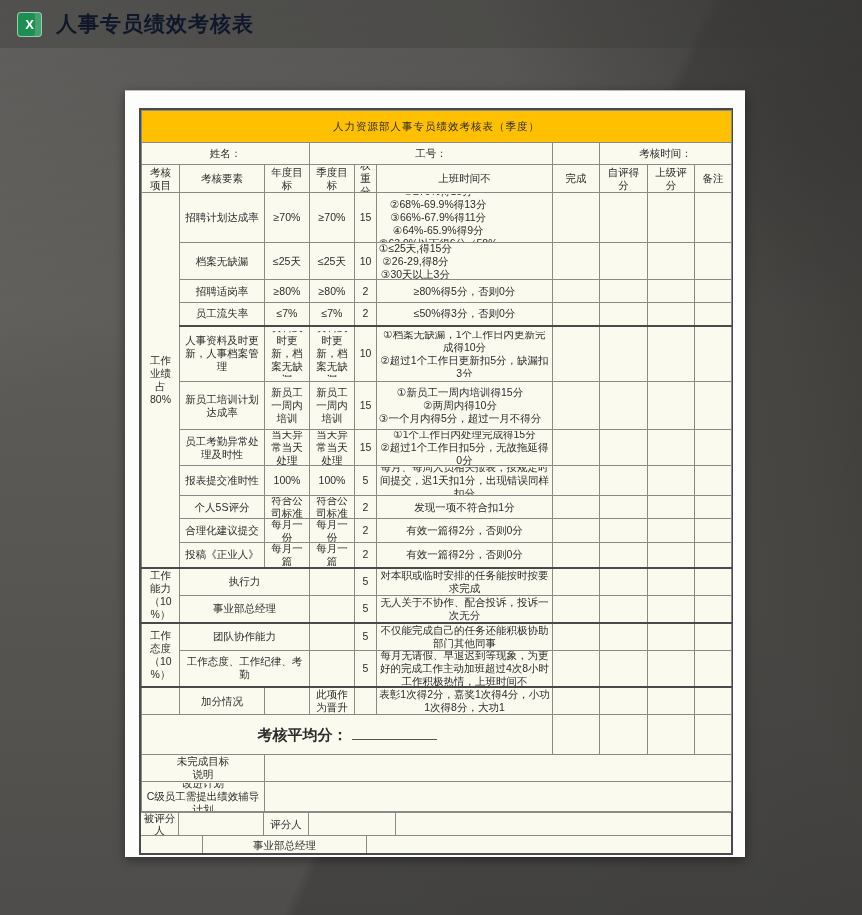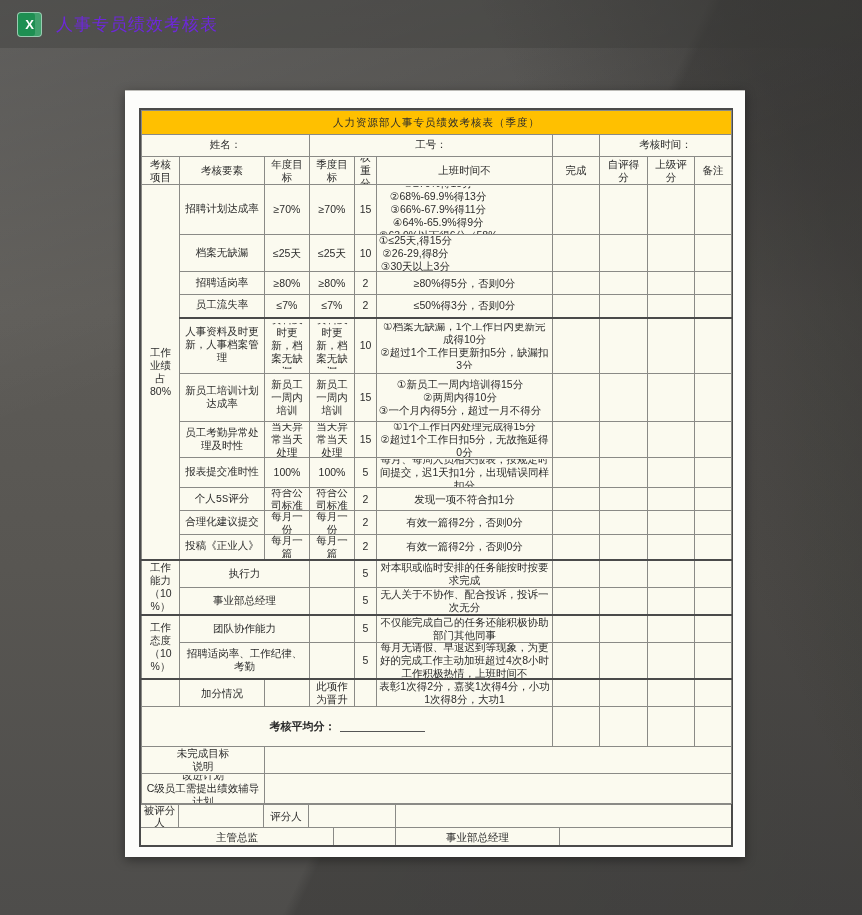--- a/index.html
+++ b/index.html
@@ -17,49 +17,49 @@
     background:rgba(58,57,54,.35);
     display:flex;align-items:center;gap:14px;padding-left:17px;box-sizing:border-box;
   }
   .xl-icon{
     width:23px;height:23px;border-radius:4px;background:#1e8f52;
     color:#fff;font-weight:bold;font-size:13px;
     display:flex;align-items:center;justify-content:center;
     box-shadow:inset -6px 0 0 rgba(255,255,255,.16);
     border:1px solid rgba(255,255,255,.55);
   }
-  .win-title{color:#6d28d9;font-size:17px;font-weight:400;letter-spacing:1px;}
+  .win-title{color:#0f172a;font-size:21px;font-weight:700;letter-spacing:1px;}
   .page{
     position:absolute;left:125px;top:90px;width:620px;height:766px;
     background:#fdfdfb;box-shadow:0 3px 10px rgba(0,0,0,.4);
     border-top:1px solid #bdbcb8;
   }
   .table-wrap{
     position:absolute;left:14px;top:17px;width:590px;
     border:2px solid #4a4a4a;box-sizing:content-box;background:#fbfaef;
   }
   table.main{border-collapse:collapse;table-layout:fixed;width:590px;}
   table.main td,table.main th{
     border:1px solid #8a8a86;padding:0 2px;
     font-size:10.5px;line-height:13px;font-weight:normal;
     color:#2b2b2b;text-align:center;vertical-align:middle;
     white-space:pre-line;background:#fbfaef;overflow:hidden;
     box-sizing:border-box;
   }
   tr.tt>td,tr.tt>th{border-top:2px solid #4a4a4a;}
-  td.l{text-align:left;padding-left:4px;font-family:Liberation Mono, monospace;}
+  td.l{text-align:left;padding-left:4px;}
   td.crit{text-align:left;padding-left:4px;}
   .form-title{
     background:#FFC000 !important;font-weight:bold;font-size:13.5px;
     letter-spacing:1px;color:#111;
   }
   .cc{display:flex;flex-direction:column;justify-content:center;align-items:center;overflow:hidden;}
   .crit .cc{align-items:flex-start;text-align:center;}
   .avg-wrap{display:flex;align-items:center;justify-content:center;gap:4px;}
-  .avg-label{font-weight:bold;font-size:11px;}
+  .avg-label{font-weight:bold;font-size:15px;}
   .uline{display:inline-block;width:85px;border-bottom:1px solid #555;height:10px;}
   .sig-row{display:flex;border-top:1px solid #8a8a86;background:#fbfaef;}
   .sig-row.tt{border-top:2px solid #4a4a4a;}
   .sig-cell{
     border-right:1px solid #8a8a86;box-sizing:border-box;
     display:flex;align-items:center;justify-content:center;
     font-size:10.5px;line-height:12px;color:#2b2b2b;text-align:center;
     white-space:pre-line;overflow:hidden;
   }
   .sig-cell:last-child{border-right:none;}
@@ -82,21 +82,21 @@
           <col style="width:45px">
     <col style="width:22px">
           <col style="width:176px">
           <col style="width:47px">
           <col style="width:48px">
     <col style="width:47px">
           <col style="width:37px">
   </colgroup>
 
   <tbody>
-          <tr style="height:24px">
+          <tr style="height:32px">
     <td colspan="10" class="form-title">人力资源部人事专员绩效考核表（季度）</td>
   </tr>
 
   <tr style="height:22px">
     <td colspan="3" class="l">姓名：</td>
     <td colspan="3" class="l">工号：</td>
     <td></td>
     <td colspan="3" class="l">考核时间：</td>
   </tr>
 
@@ -301,21 +301,21 @@
     <td></td>
     <td>5</td>
     <td class="crit">不仅能完成自己的任务还能积极协助部门其他同事</td>
     <td></td>
     <td></td>
     <td></td>
     <td></td>
   </tr>
 
   <tr style="height:37px">
-    <td colspan="2">招聘适岗率、工作纪律、考勤</td>
+    <td colspan="2">工作态度、工作纪律、考勤</td>
     <td></td>
     <td>5</td>
     <td class="crit"><div class="cc" style="height:35px">每月无请假、早退迟到等现象，为更好的完成工作主动加班超过4次8小时
 工作积极热情，上班时间不</div></td>
     <td></td>
     <td></td>
     <td></td>
     <td></td>
   </tr>
 
@@ -362,21 +362,20 @@
 
 <div class="sig-row" style="height:22px">
   <div class="sig-cell" style="width:38px">被评分人</div>
   <div class="sig-cell" style="width:85px"></div>
   <div class="sig-cell" style="width:45px">评分人</div>
   <div class="sig-cell" style="width:87px"></div>
   <div class="sig-cell" style="flex:1"></div>
 </div>
 
 <div class="sig-row" style="height:17px">
-  <div class="sig-cell" style="width:193px">主管总监</div>
   <div class="sig-cell" style="width:62px"></div>
   <div class="sig-cell" style="width:164px">事业部总经理</div>
   <div class="sig-cell" style="flex:1"></div>
 </div>
 
 
 </div>
 </div>
 
 </body></html>

